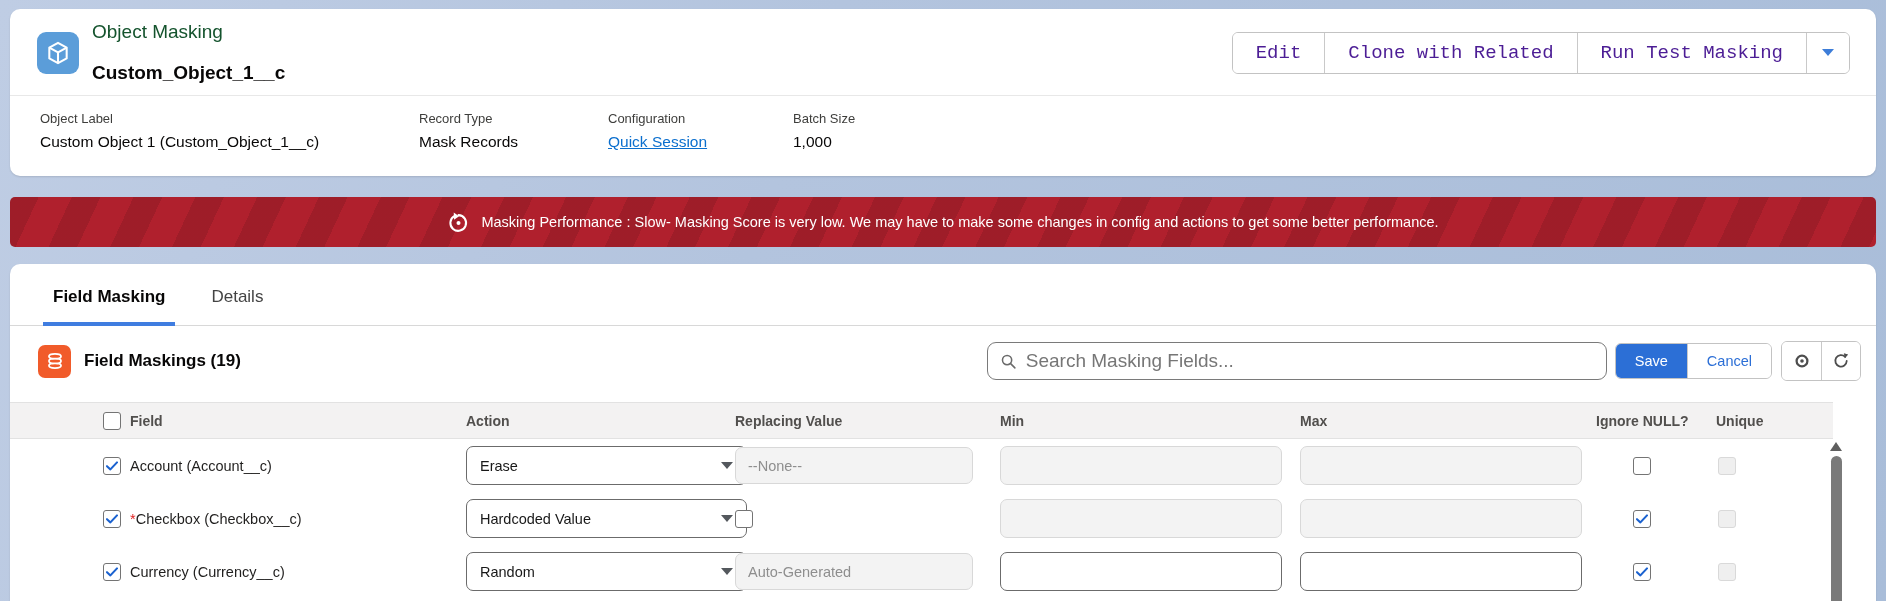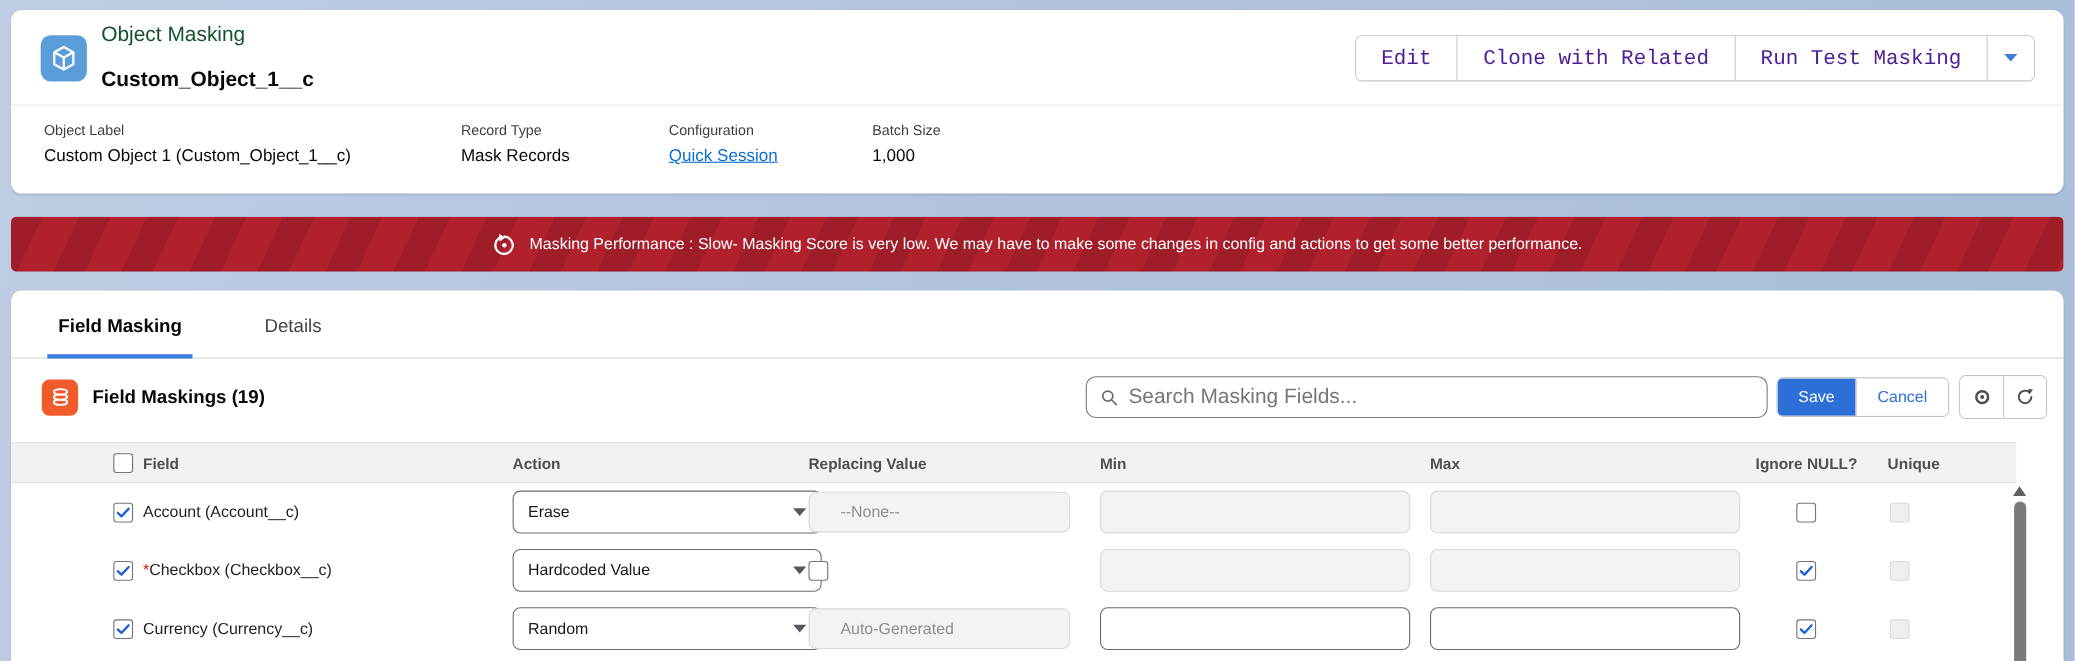--- a/index.html
+++ b/index.html
@@ -38,21 +38,21 @@
     background:
       repeating-linear-gradient(115deg, rgba(0,0,0,0.10) 0 26px, rgba(0,0,0,0) 26px 56px),
       #b0202d;
     display:flex; align-items:center; justify-content:center; color:#fff; }
   .alert-icon { margin-right:11px; display:flex; }
   .alert-text { font-size:14.5px; }
 
   
   .main-card { margin:17px 10px 0; height:341px; border-radius:10px 10px 0 0;
     position:relative; overflow:hidden; }
-  .tabs { display:flex; gap:55px; padding:0 0 0 33px; border-bottom:1px solid #d8d8d8; }
+  .tabs { display:flex; gap:26px; padding:0 0 0 33px; border-bottom:1px solid #d8d8d8; }
   .tab { font-size:17px; padding:23px 10px 15px; color:#444; cursor:pointer; }
   .tab.active { font-weight:bold; color:#080707; border-bottom:4px solid #3f7de0; margin-bottom:-1px; }
 
   .section-row { display:flex; align-items:center; padding:15px 15px 12px 28px; }
   .section-icon { width:33px; height:33px; border-radius:7px; background:#f15b2a;
     display:flex; align-items:center; justify-content:center; flex:0 0 auto; }
   .section-title { margin-left:13px; font-size:17px; font-weight:bold; color:#080707; }
   .section-spacer { flex:1; }
   .search-box { width:620px; height:38px; border:1px solid #7a7a7a; border-radius:9px;
     display:flex; align-items:center; padding:0 12px; background:#fff; }
@@ -83,21 +83,21 @@
   .cb.center { margin:0 auto 0 65px; }
   .cb.center-head { margin-left:65px; }
   .cb.disabled { background:#efefef; border-color:#d9d9d9; cursor:default; }
   .cb svg { display:block; }
 
   .select-box { width:281px; height:39px; border:1px solid #6b6b6b; border-radius:7px; background:#fff;
     display:flex; align-items:center; justify-content:space-between; padding:0 13px; cursor:pointer; }
   .select-box .sel-text { font-size:14.5px; color:#181818; }
   .sel-tri { width:0; height:0; border-left:6px solid transparent; border-right:6px solid transparent; border-top:7px solid #54585d; }
 
-  .ghost-input { height:37px; border-radius:7px; display:flex; align-items:center; padding:0 28px; font-size:14.5px; }
+  .ghost-input { height:37px; border-radius:7px; display:flex; align-items:center; padding:0 12px; font-size:14.5px; }
   .ghost-input.disabled { background:#f3f3f3; border:1px solid #d8d8d8; color:#8e8e8e; }
   .inp { height:39px; border-radius:7px; border:1px solid #6b6b6b; background:#fff; font-family:inherit; font-size:14.5px; padding:0 12px; }
   .inp:disabled,.inp.disabled { background:#f3f3f3; border:1px solid #d8d8d8; }
   .w-replace { width:238px; }
   .w-minmax { width:282px; }
   .ml-ignore { margin-left:37px; }
   .ml-unique { margin-left:2px; }
 
   
   .vscroll { position:absolute; right:33px; top:176px; bottom:0; width:14px;

